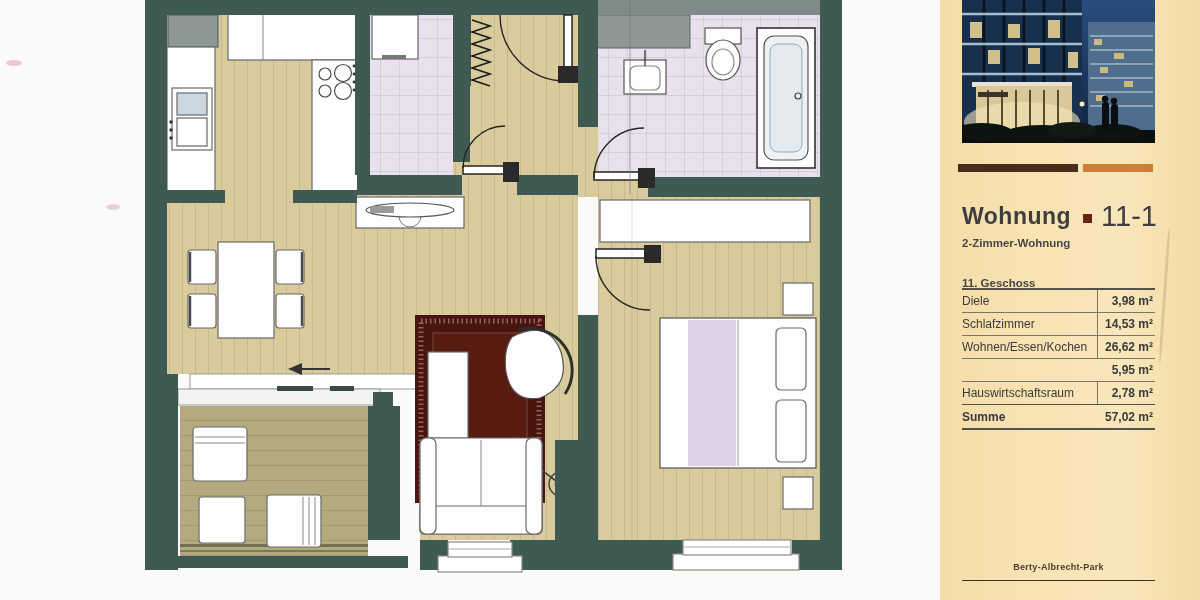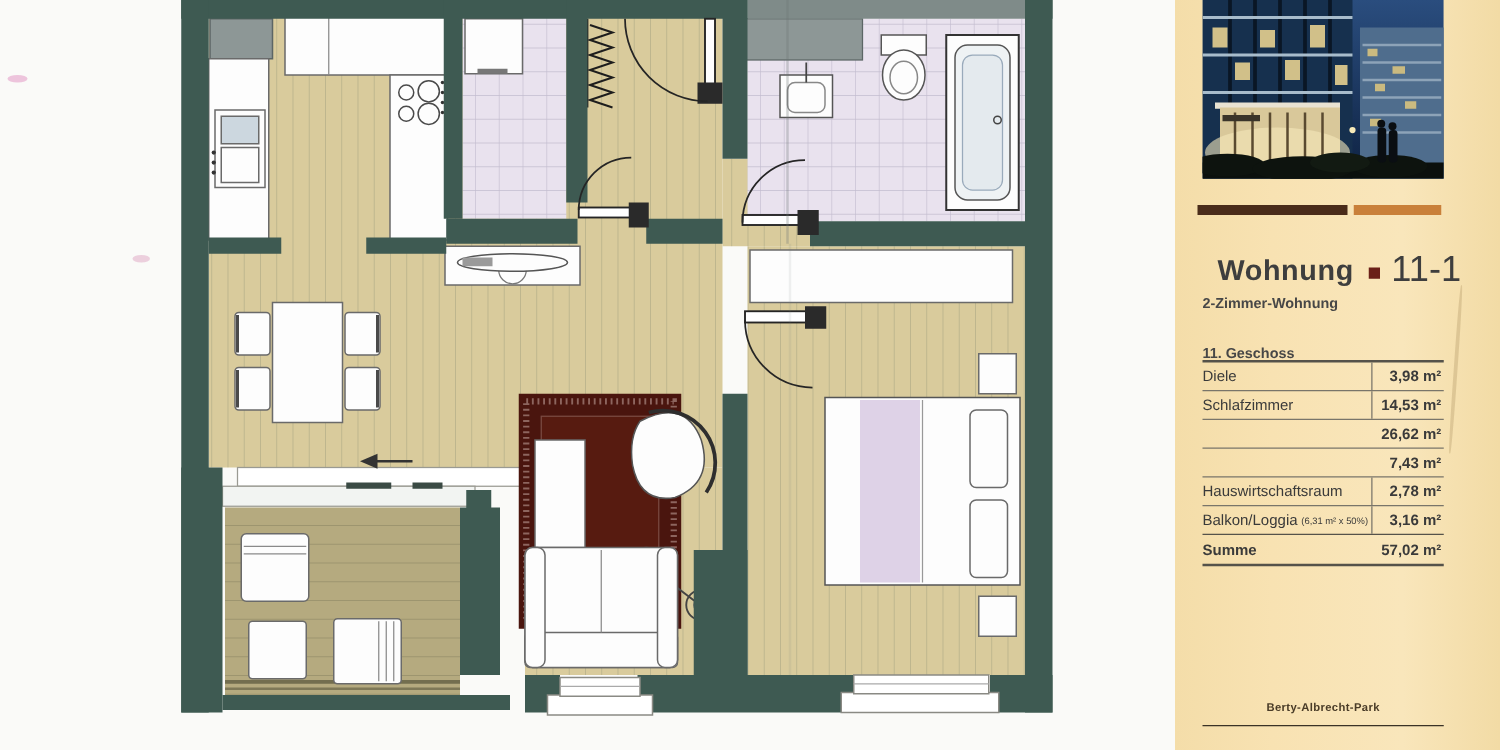--- a/index.html
+++ b/index.html
@@ -13,21 +13,21 @@
 
   
   .panel{
     position:absolute;left:940px;top:0;width:260px;height:600px;
     background:linear-gradient(90deg,#f4dda9 0%, var(--panel-bg,#f8e2b2) 30%, #f9e6bb 70%, #f2dba5 100%);
   }
   .photo{position:absolute;left:22px;top:0;width:193px;height:143px;display:block;}
   .bar{position:absolute;left:18px;top:164px;width:200px;height:8px;}
   .bar .b1{position:absolute;left:0;top:0;width:120px;height:8px;background:var(--bar-dark,#4a2c1a);}
   .bar .b2{position:absolute;left:125px;top:0;width:70px;height:8px;background:var(--bar-orange,#c9803a);}
-  .title-row{position:absolute;left:34px;top:200px;display:flex;align-items:center;white-space:nowrap;}
+  .title-row{position:absolute;left:22px;top:200px;display:flex;align-items:center;white-space:nowrap;}
   .title-main{font-size:23px;font-weight:bold;letter-spacing:.5px;color:#3e3e3e;}
   .title-sq{width:9px;height:9px;background:var(--accent-square,#6b2018);margin:3px 9px 0 12px;}
   .title-unit{font-size:29px;font-weight:500;color:#3e3e3e;}
   .sub1{position:absolute;left:22px;top:237px;font-size:11.5px;font-weight:bold;color:#474747;}
   .sub2{position:absolute;left:22px;top:253px;font-size:11.5px;font-weight:bold;color:#474747;margin-top:24px;}
   .atable{position:absolute;left:22px;top:288px;width:193px;}
   .trow{display:flex;align-items:center;height:22px;border-top:1px solid #79756a;font-size:12px;color:#3a3a3a;}
   .trow:first-child{border-top:2px solid #55524a;}
   .trow.sum{border-top:1.4px solid #55524a;border-bottom:2.4px solid #55524a;height:23px;}
   .lbl{width:135px;height:100%;display:flex;align-items:center;border-right:1px solid #79756a;text-align:center;}
@@ -337,35 +337,29 @@
   <div class="atable">
     <div class="trow">
       <span class="lbl">Diele</span>
       <span class="val">3,98 m²</span>
     </div>
     <div class="trow">
       <span class="lbl">Schlafzimmer</span>
       <span class="val">14,53 m²</span>
     </div>
     <div class="trow">
+      <span class="lbl">Wohnen/Essen/Kochen</span>
       <span class="val">26,62 m²</span>
     </div>
     <div class="trow">
-      <span class="val">7,43 m²</span>
+      <span class="val">5,95 m²</span>
     </div>
     <div class="trow">
       <span class="lbl">Hauswirtschaftsraum</span>
       <span class="val">2,78 m²</span>
-    </div>
-    <div class="trow">
-      <span class="lbl">
-          <span>Balkon/Loggia</span>
-          <span class="note">(6,31 m² x 50%)</span>
-        </span>
-      <span class="val">3,16 m²</span>
     </div>
     <div class="trow sum">
       <span class="lbl">Summe</span>
       <span class="val">57,02 m²</span>
     </div>
   </div>
 
   <div class="footer-wrap">
     <span class="footer-txt">Berty-Albrecht-Park</span>
   </div>

